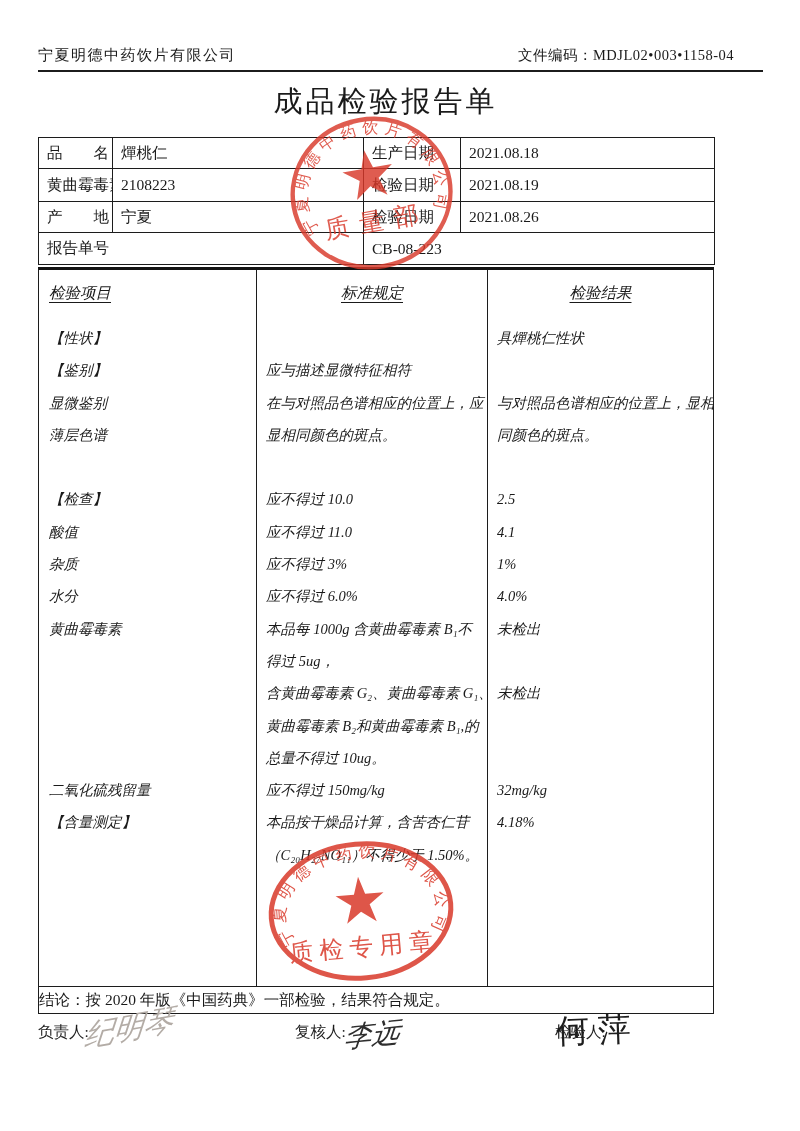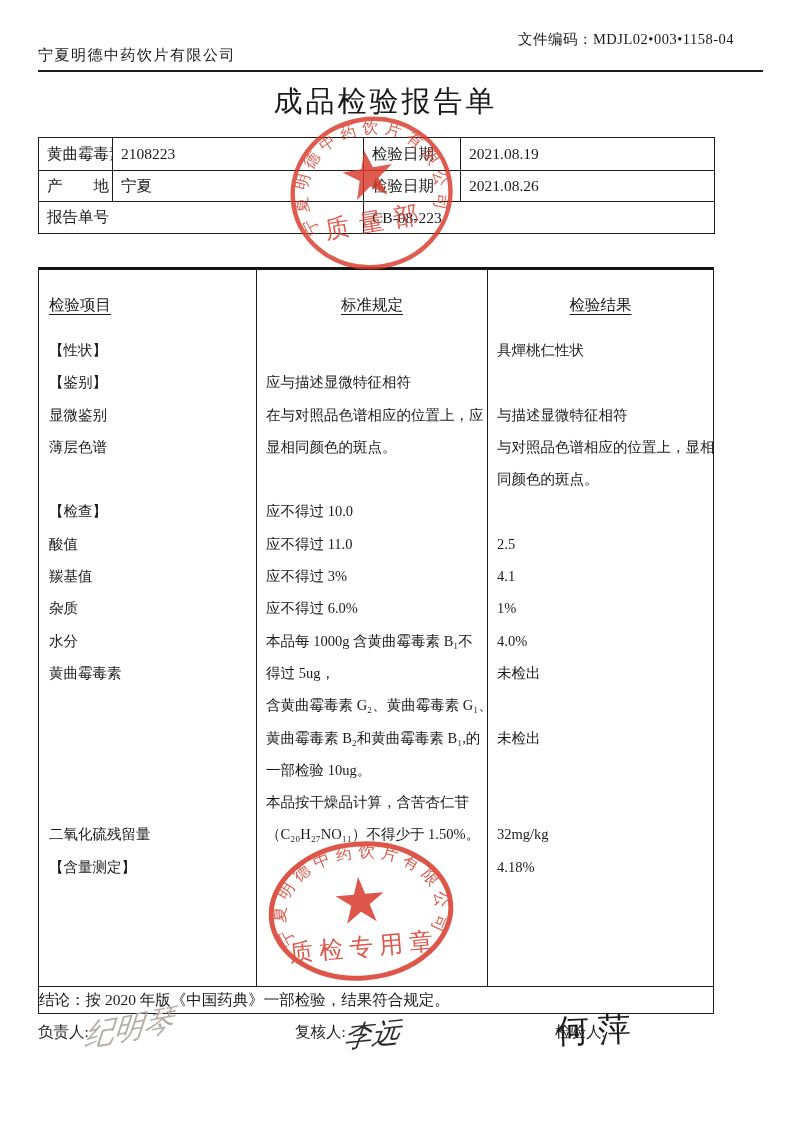--- a/index.html
+++ b/index.html
@@ -4,35 +4,35 @@
 <style>
   html,body{margin:0;padding:0;background:#ffffff;}
   .page{
     position:relative;width:771px;height:1131px;background:#fff;
     font-family:"Liberation Serif","DejaVu Serif",serif;color:#1a1a1a;
     overflow:hidden;
   }
   *{box-sizing:border-box;}
 
   .company{position:absolute;left:38px;top:46px;font-size:15px;letter-spacing:1.5px;}
-  .doccode{position:absolute;right:37px;top:30px;font-size:14.5px;letter-spacing:0.5px;}
+  .doccode{position:absolute;right:37px;top:46px;font-size:14.5px;letter-spacing:0.5px;}
   .headrule{position:absolute;left:38px;top:70px;width:725px;border-top:2px solid #1c1c1c;}
   .title{position:absolute;left:0;top:82px;width:100%;text-align:center;
          font-size:29px;font-weight:normal;letter-spacing:3px;}
 
   table.info{position:absolute;left:38px;top:137px;width:676px;border-collapse:collapse;table-layout:fixed;}
   table.info td{border:1.5px solid #1c1c1c;font-size:15.5px;padding:0 2px 0 8px;vertical-align:middle;overflow:hidden;white-space:nowrap;}
   table.info tr{height:31px;}
   table.info tr.r2{height:33px;}
   table.info tr.r4{height:32px;}
   td.lbl{padding-left:6px;}
 
   .insp{position:absolute;left:38px;top:267px;width:676px;height:720px;
         border:1.5px solid #1c1c1c;border-top:3px solid #141414;display:flex;}
-  .icol{height:100%;padding-top:12px;}
+  .icol{height:100%;padding-top:0;font-style:italic;}
   .icol-item{width:219px;}
   .icol-std{width:231px;border-left:1.5px solid #1c1c1c;}
   .icol-res{width:226px;border-left:1.5px solid #1c1c1c;}
   .col-head{height:52px;padding-top:13px;font-size:15.5px;text-align:center;}
   .col-head.left{text-align:left;padding-left:10px;}
   .col-head span{text-decoration:underline;text-underline-offset:4px;}
   .ln{height:32.3px;line-height:32.3px;font-size:14.5px;white-space:nowrap;overflow:hidden;}
   .icol-item .ln{padding-left:10px;}
   .icol-std .ln,.icol-res .ln{padding-left:9px;}
 
@@ -64,20 +64,26 @@
   <div class="title">成品检验报告单</div>
 
   <table class="info">
     <colgroup>
         <col style="width:74px">
         <col style="width:251px">
         <col style="width:97px">
         <col style="width:254px">
       </colgroup>
     <tbody>
+        <tr>
+      <td class="lbl">品　　名</td>
+      <td>燀桃仁</td>
+      <td>生产日期</td>
+      <td>2021.08.18</td>
+    </tr>
     <tr class="r2">
       <td class="lbl">黄曲霉毒素</td>
       <td>2108223</td>
       <td>检验日期</td>
       <td>2021.08.19</td>
     </tr>
     <tr>
       <td class="lbl">产　　地</td>
       <td>宁夏</td>
       <td>检验日期</td>
@@ -96,21 +102,20 @@
         <span>检验项目</span>
       </div>
       <div>
           <div class="ln">【性状】</div>
           <div class="ln">【鉴别】</div>
           <div class="ln">显微鉴别</div>
           <div class="ln">薄层色谱</div>
           <div class="ln">&nbsp;</div>
           <div class="ln">【检查】</div>
           <div class="ln">酸值</div>
-          <div class="ln">羰基值</div>
           <div class="ln">杂质</div>
           <div class="ln">水分</div>
           <div class="ln">黄曲霉毒素</div>
           <div class="ln">&nbsp;</div>
           <div class="ln">&nbsp;</div>
           <div class="ln">&nbsp;</div>
           <div class="ln">&nbsp;</div>
           <div class="ln">二氧化硫残留量</div>
           <div class="ln">【含量测定】</div>
           <div class="ln">&nbsp;</div>
@@ -127,33 +132,33 @@
           <div class="ln">显相同颜色的斑点。</div>
           <div class="ln">&nbsp;</div>
           <div class="ln">应不得过 10.0</div>
           <div class="ln">应不得过 11.0</div>
           <div class="ln">应不得过 3%</div>
           <div class="ln">应不得过 6.0%</div>
           <div class="ln">本品每 1000g 含黄曲霉毒素 B₁不</div>
           <div class="ln">得过 5ug，</div>
           <div class="ln">含黄曲霉毒素 G₂、黄曲霉毒素 G₁、</div>
           <div class="ln">黄曲霉毒素 B₂和黄曲霉毒素 B₁,的</div>
-          <div class="ln">一部检验 10ug。</div>
+          <div class="ln">总量不得过 10ug。</div>
+          <div class="ln">应不得过 150mg/kg</div>
           <div class="ln">本品按干燥品计算，含苦杏仁苷</div>
           <div class="ln">（C₂₀H₂₇NO₁₁）不得少于 1.50%。</div>
         </div>
     </div>
     <div class="icol icol-res">
       <div class="col-head">
         <span>检验结果</span>
       </div>
       <div>
           <div class="ln">具燀桃仁性状</div>
           <div class="ln">&nbsp;</div>
-          <div class="ln">与描述显微特征相符</div>
           <div class="ln">与对照品色谱相应的位置上，显相</div>
           <div class="ln">同颜色的斑点。</div>
           <div class="ln">&nbsp;</div>
           <div class="ln">2.5</div>
           <div class="ln">4.1</div>
           <div class="ln">1%</div>
           <div class="ln">4.0%</div>
           <div class="ln">未检出</div>
           <div class="ln">&nbsp;</div>
           <div class="ln">未检出</div>

